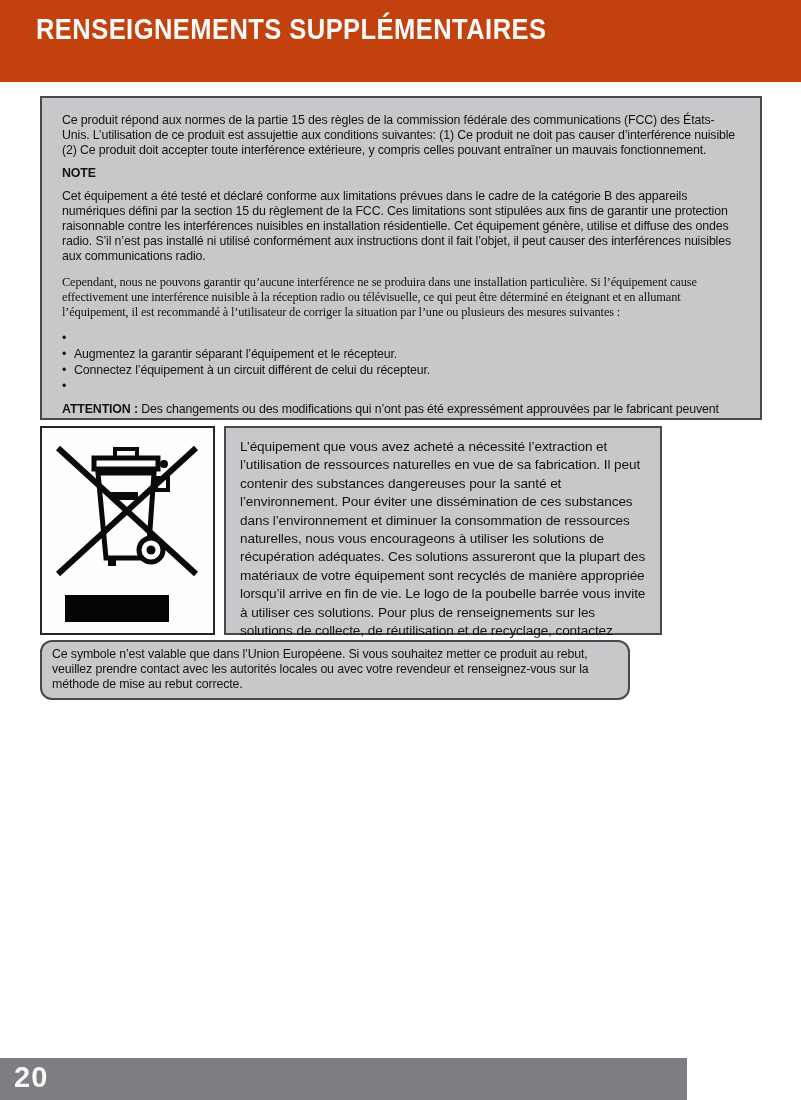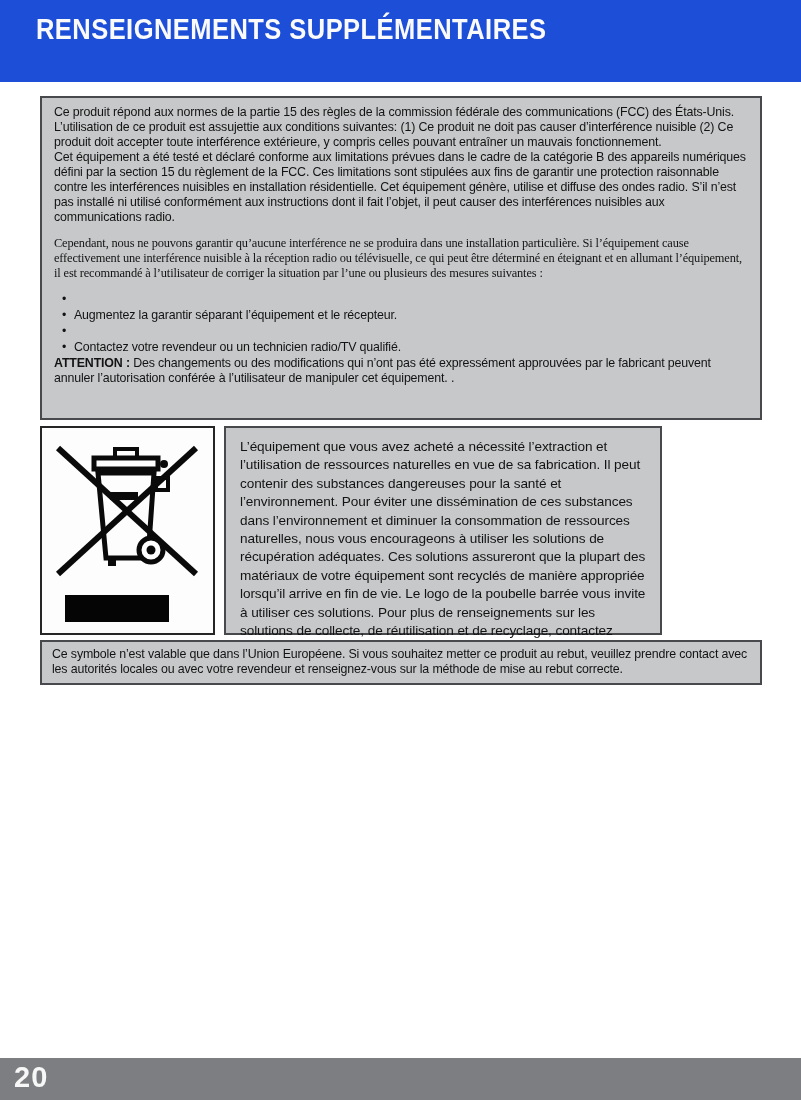--- a/index.html
+++ b/index.html
@@ -3,40 +3,40 @@
 <meta charset="utf-8">
 <style>
   html,body{margin:0;padding:0;}
   body{
     width:801px;height:1100px;position:relative;overflow:hidden;
     background:#ffffff;
     font-family:"Liberation Sans", sans-serif;
     -webkit-font-smoothing:antialiased;
   }
   
-  .header{position:absolute;top:0;left:0;width:801px;height:82px;background:#1d4ed8;}
+  .header{position:absolute;top:0;left:0;width:801px;height:82px;background:#c2410c;}
   .header-title{
     position:absolute;left:36px;top:13px;margin:0;
     color:#fafafa;font-size:29px;font-weight:bold;letter-spacing:.5px;
     transform:scaleX(.88);transform-origin:left center;white-space:nowrap;
   }
   
   .grey-panel{
     position:absolute;box-sizing:border-box;
     background:#c7c8ca;border:2px solid #47494c;
     color:#131313;
   }
   
   .fcc-box{
     left:40px;top:96px;width:722px;height:324px;
     padding:7px 12px 6px 12px;
     font-size:12.4px;line-height:15px;letter-spacing:-.15px;
     overflow:hidden;
   }
-  .fcc-box p{margin:0;}
+  .fcc-box p{margin:8px;}
   .fcc-box .para-gap{margin-top:11px;font-family:Liberation Serif, serif;}
   .note-heading{font-weight:bold;margin-top:11px;}
   .bullet-list{margin-top:11px;}
   .bullet-row{display:flex;margin:0 0 1px 0;}
   .bullet-dot{width:12px;padding-left:8px;flex:0 0 auto;}
   .attention{margin-top:10px;}
   .attention b{font-weight:bold;text-align:center;}
   
   .weee-icon-box{
     position:absolute;box-sizing:border-box;
@@ -46,57 +46,58 @@
   .weee-icon-box svg{position:absolute;left:10px;top:8px;}
   .weee-bar{position:absolute;left:23px;top:167px;width:104px;height:27px;background:#050505;}
   .weee-text-box{
     left:224px;top:426px;width:438px;height:209px;
     padding:10px 14px;
     font-size:13.6px;line-height:18.4px;letter-spacing:-.1px;
   }
   .weee-text-box p{margin:0;}
   
   .eu-note-box{
-    left:40px;top:640px;width:722px;min-height:42px;
+    left:40px;top:640px;width:590px;min-height:42px;
     padding:5px 10px 6px 10px;
-    font-size:12.4px;line-height:15px;letter-spacing:-.15px;
+    font-size:12.4px;line-height:15px;letter-spacing:-.15px;border-radius:12px;
   }
   .eu-note-box p{margin:0;}
   
-  .footer{position:absolute;left:0;top:1058px;width:801px;height:42px;background:#7c7e81;}
+  .footer{position:absolute;left:0;top:1058px;width:647px;height:42px;background:#7c7e81;padding-left:40px;}
   .page-number{
     position:absolute;left:14px;top:3px;margin:0;
     color:#f7f7f7;font-size:29px;font-weight:bold;letter-spacing:1px;
   }
 </style>
 </head>
 <body>
 
 <div class="header">
   <h1 class="header-title">RENSEIGNEMENTS SUPPLÉMENTAIRES</h1>
 </div>
 
 <div class="grey-panel fcc-box">
   <p>Ce produit répond aux normes de la partie 15 des règles de la commission fédérale des communications (FCC) des États-Unis. L’utilisation de ce produit est assujettie aux conditions suivantes: (1) Ce produit ne doit pas causer d’interférence nuisible (2) Ce produit doit accepter toute interférence extérieure, y compris celles pouvant entraîner un mauvais fonctionnement.</p>
+  <p class="note-heading">NOTE</p>
   <p>Cet équipement a été testé et déclaré conforme aux limitations prévues dans le cadre de la catégorie B des appareils numériques défini par la section 15 du règlement de la FCC. Ces limitations sont stipulées aux fins de garantir une protection raisonnable contre les interférences nuisibles en installation résidentielle. Cet équipement génère, utilise et diffuse des ondes radio. S’il n’est pas installé ni utilisé conformément aux instructions dont il fait l’objet, il peut causer des interférences nuisibles aux communications radio.</p>
   <p class="para-gap">Cependant, nous ne pouvons garantir qu’aucune interférence ne se produira dans une installation particulière. Si l’équipement cause effectivement une interférence nuisible à la réception radio ou télévisuelle, ce qui peut être déterminé en éteignant et en allumant l’équipement, il est recommandé à l’utilisateur de corriger la situation par l’une ou plusieurs des mesures suivantes :</p>
   <div class="bullet-list">
     <div class="bullet-row">
       <span class="bullet-dot">•</span>
     </div>
     <div class="bullet-row">
       <span class="bullet-dot">•</span>
       <span>Augmentez la garantir séparant l’équipement et le récepteur.</span>
     </div>
     <div class="bullet-row">
       <span class="bullet-dot">•</span>
+      <span>Connectez l’équipement à un circuit différent de celui du récepteur.</span>
     </div>
     <div class="bullet-row">
       <span class="bullet-dot">•</span>
-      <span>Contactez votre revendeur ou un technicien radio/TV qualifié.</span>
     </div>
   </div>
   <p class="attention"><b>ATTENTION :</b><span> Des changements ou des modifications qui n’ont pas été expressément approuvées par le fabricant peuvent annuler l’autorisation conférée à l’utilisateur de manipuler cet équipement. .</span></p>
 </div>
 
 <div class="weee-icon-box">
   <svg width="150" height="150" viewBox="0 0 150 150" aria-hidden="true">
     <g stroke="#0a0a0a" fill="none">
 
       <line x1="6" y1="12" x2="144" y2="138" stroke-width="6"></line>

